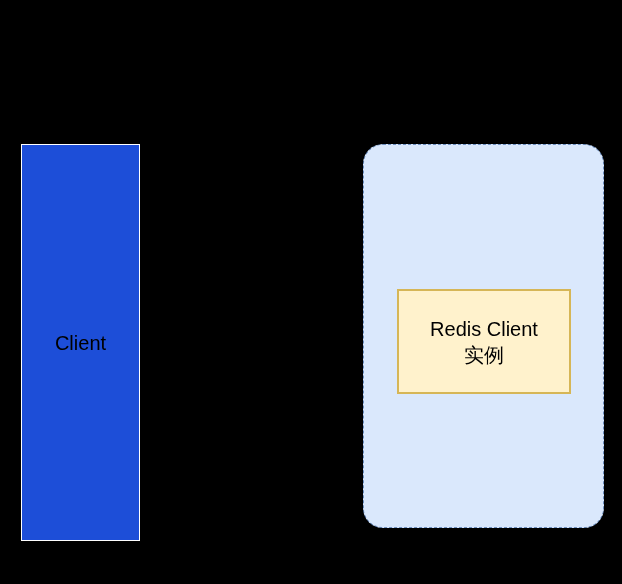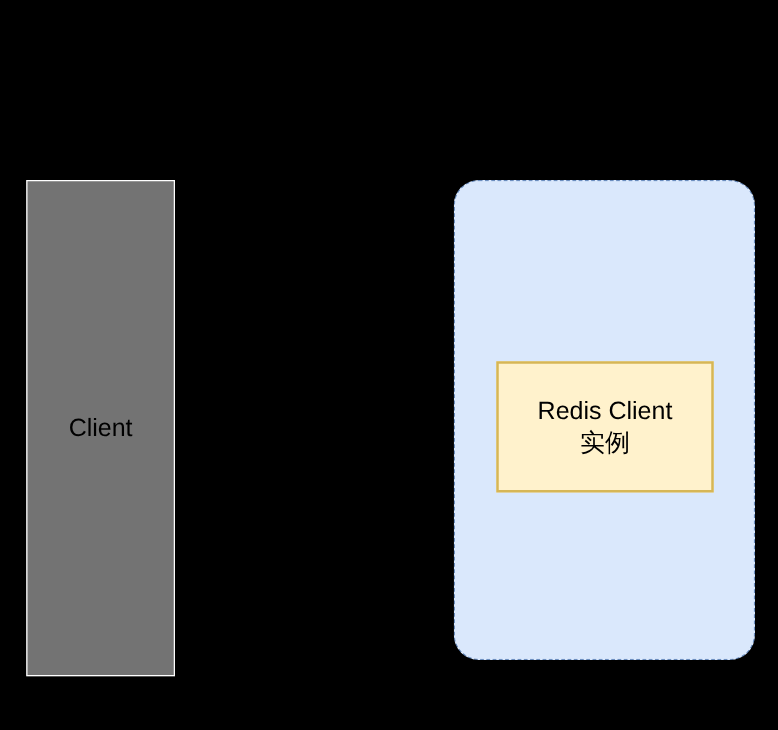--- a/index.html
+++ b/index.html
@@ -16,21 +16,21 @@
     font-family: "Liberation Sans", "DejaVu Sans", sans-serif;
   }
 
   
   .client-node {
     position: absolute;
     left: 21px;
     top: 144px;
     width: 119px;
     height: 397px;
-    background: #737373;
+    background: #1d4ed8;
     border: 1px solid #ffffff;
     box-sizing: border-box;
     display: flex;
     align-items: center;
     justify-content: center;
   }
   .client-label {
     font-size: 20px;
     line-height: 24px;
     color: #000000;

